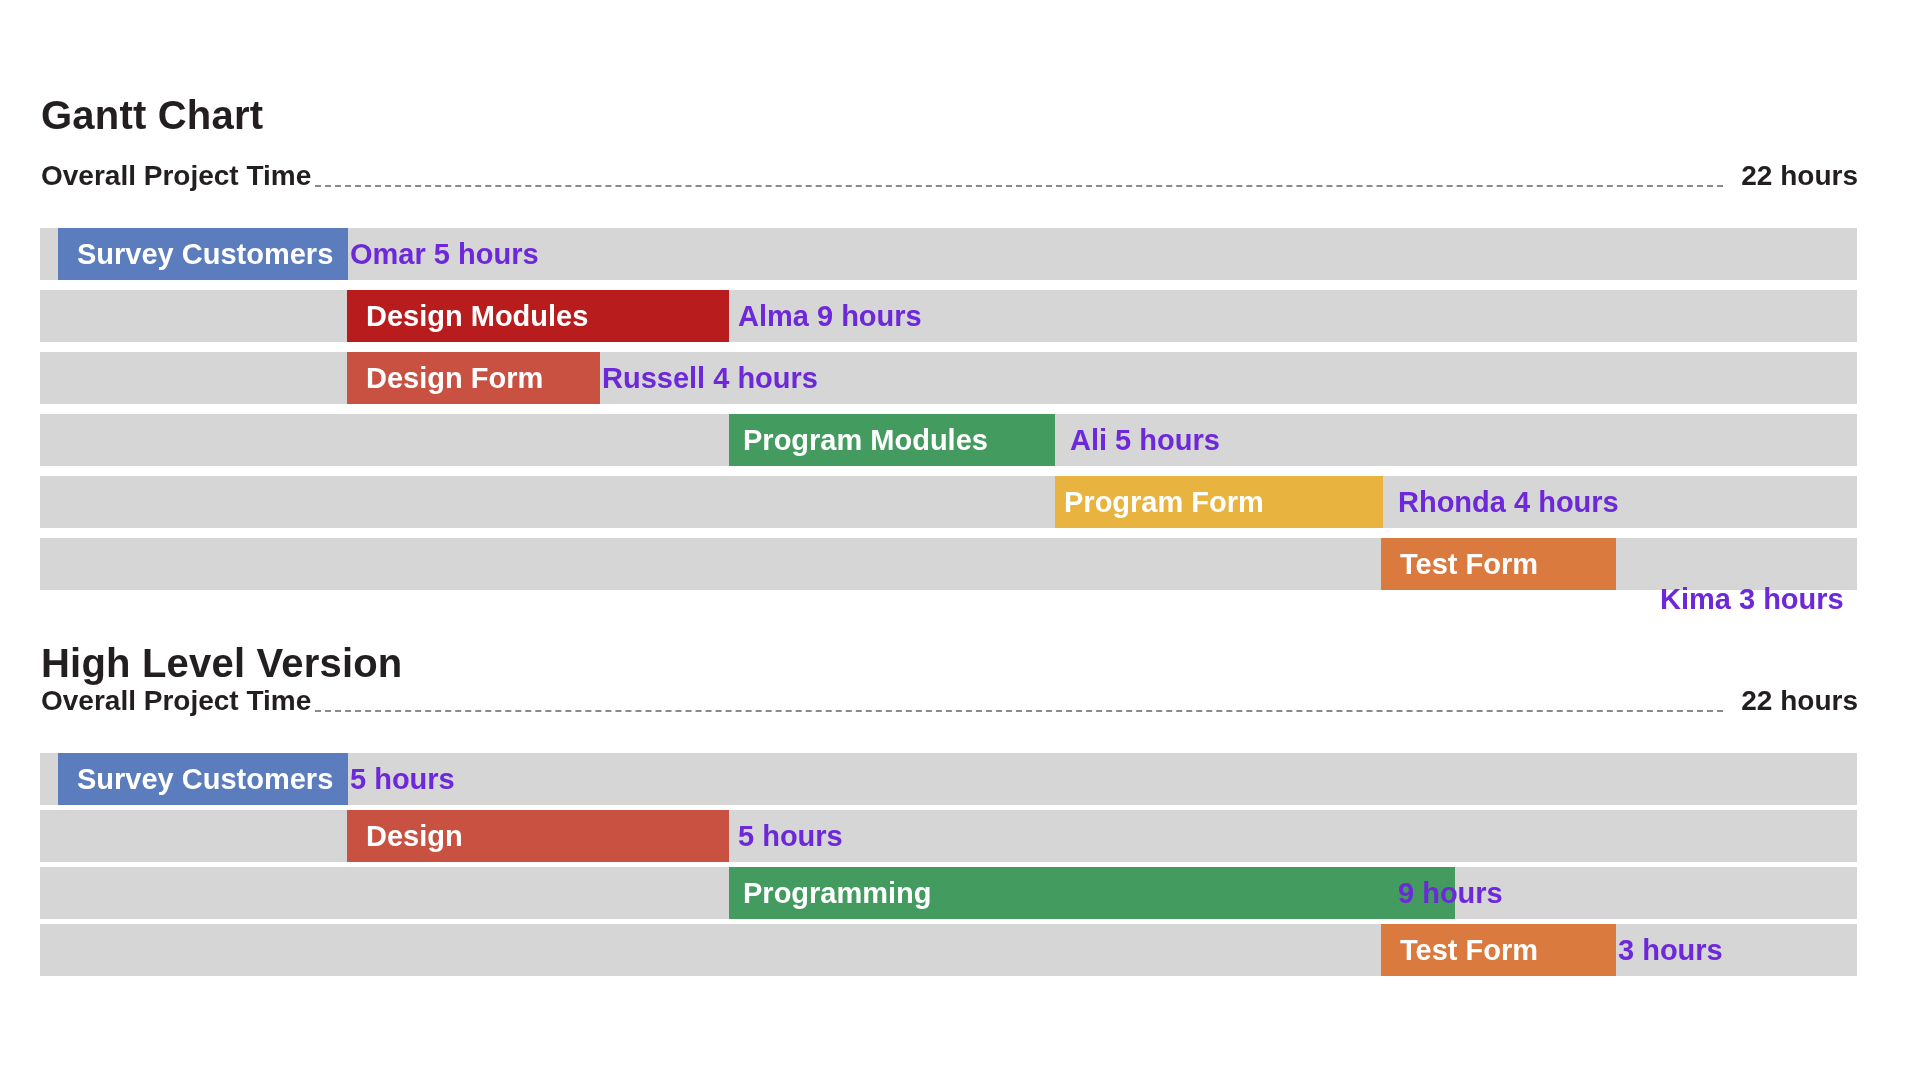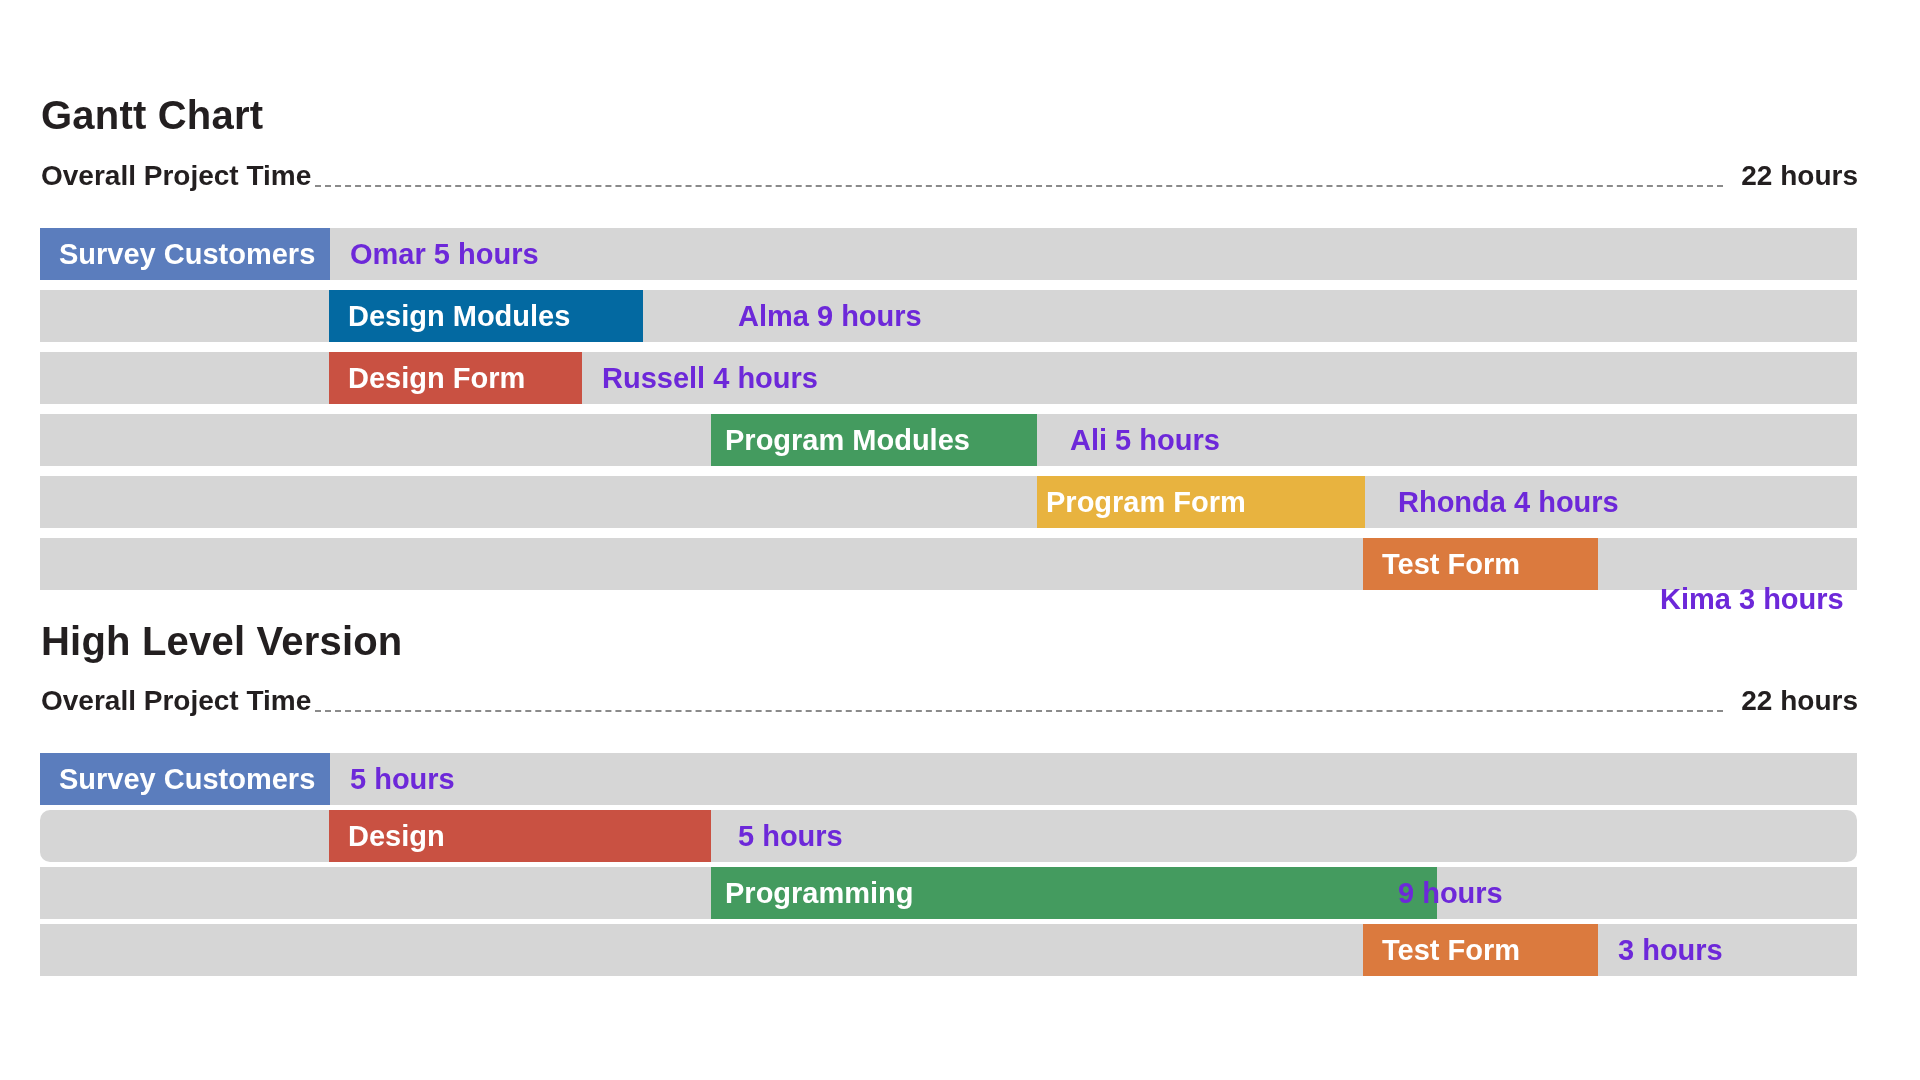--- a/index.html
+++ b/index.html
@@ -64,20 +64,21 @@
       height: 52px;
       display: flex;
       align-items: center;
       box-sizing: border-box;
       padding-left: 19px;
       color: #ffffff;
       font-size: 29px;
       font-weight: bold;
       white-space: nowrap;
       overflow: hidden;
+      margin-left: 18px;
     }
     .bar-note {
       position: absolute;
       top: 0;
       height: 52px;
       display: flex;
       align-items: center;
       color: #6d28d9;
       font-size: 29px;
       font-weight: bold;
@@ -94,21 +95,21 @@
   <span class="overall-dash"></span>
   <span class="overall-value">22 hours</span>
 </div>
 
 <div class="track" style="top:228px;">
   <div class="bar" style="left:0; width:290px; background:#5b7dbd;">Survey Customers</div>
   <div class="bar-note" style="left:310px;">Omar 5 hours</div>
 </div>
 
 <div class="track" style="top:290px;">
-  <div class="bar" style="left:289px; width:314px; background:#0369a1;text-align:center;">Design Modules</div>
+  <div class="bar" style="left:289px; width:382px; background:#b91c1c;text-align:center;">Design Modules</div>
   <div class="bar-note" style="left:698px;">Alma 9 hours</div>
 </div>
 
 <div class="track" style="top:352px;">
   <div class="bar" style="left:289px; width:253px; background:#c95142;">Design Form</div>
   <div class="bar-note" style="left:562px;">Russell 4 hours</div>
 </div>
 
 <div class="track" style="top:414px;">
   <div class="bar" style="left:671px; width:326px; background:#449b5f; padding-left:14px;">Program Modules</div>
@@ -118,34 +119,34 @@
 <div class="track" style="top:476px;">
   <div class="bar" style="left:997px; width:328px; background:#e8b33f; padding-left:9px;">Program Form</div>
   <div class="bar-note" style="left:1358px;">Rhonda 4 hours</div>
 </div>
 
 <div class="track" style="top:538px;">
   <div class="bar" style="left:1323px; width:235px; background:#db7a3e;">Test Form</div>
   <div class="bar-note" style="left:1620px;margin-top:35px;">Kima 3 hours</div>
 </div>
 
-<h1 class="heading" style="top:621px;">High Level Version</h1>
+<h1 class="heading" style="top:643px;">High Level Version</h1>
 
 <div class="overall" style="top:683px;">
   <span class="overall-label">Overall Project Time</span>
   <span class="overall-dash"></span>
   <span class="overall-value">22 hours</span>
 </div>
 
 <div class="track" style="top:753px;">
   <div class="bar" style="left:0; width:290px; background:#5b7dbd;">Survey Customers</div>
   <div class="bar-note" style="left:310px;">5 hours</div>
 </div>
 
-<div class="track" style="top:810px;border-radius:10px;">
+<div class="track" style="top:810px;">
   <div class="bar" style="left:289px; width:382px; background:#c95142;">Design</div>
   <div class="bar-note" style="left:698px;">5 hours</div>
 </div>
 
 <div class="track" style="top:867px;">
   <div class="bar" style="left:671px; width:726px; background:#449b5f; padding-left:14px;">Programming</div>
   <div class="bar-note" style="left:1358px;">9 hours</div>
 </div>
 
 <div class="track" style="top:924px;">

